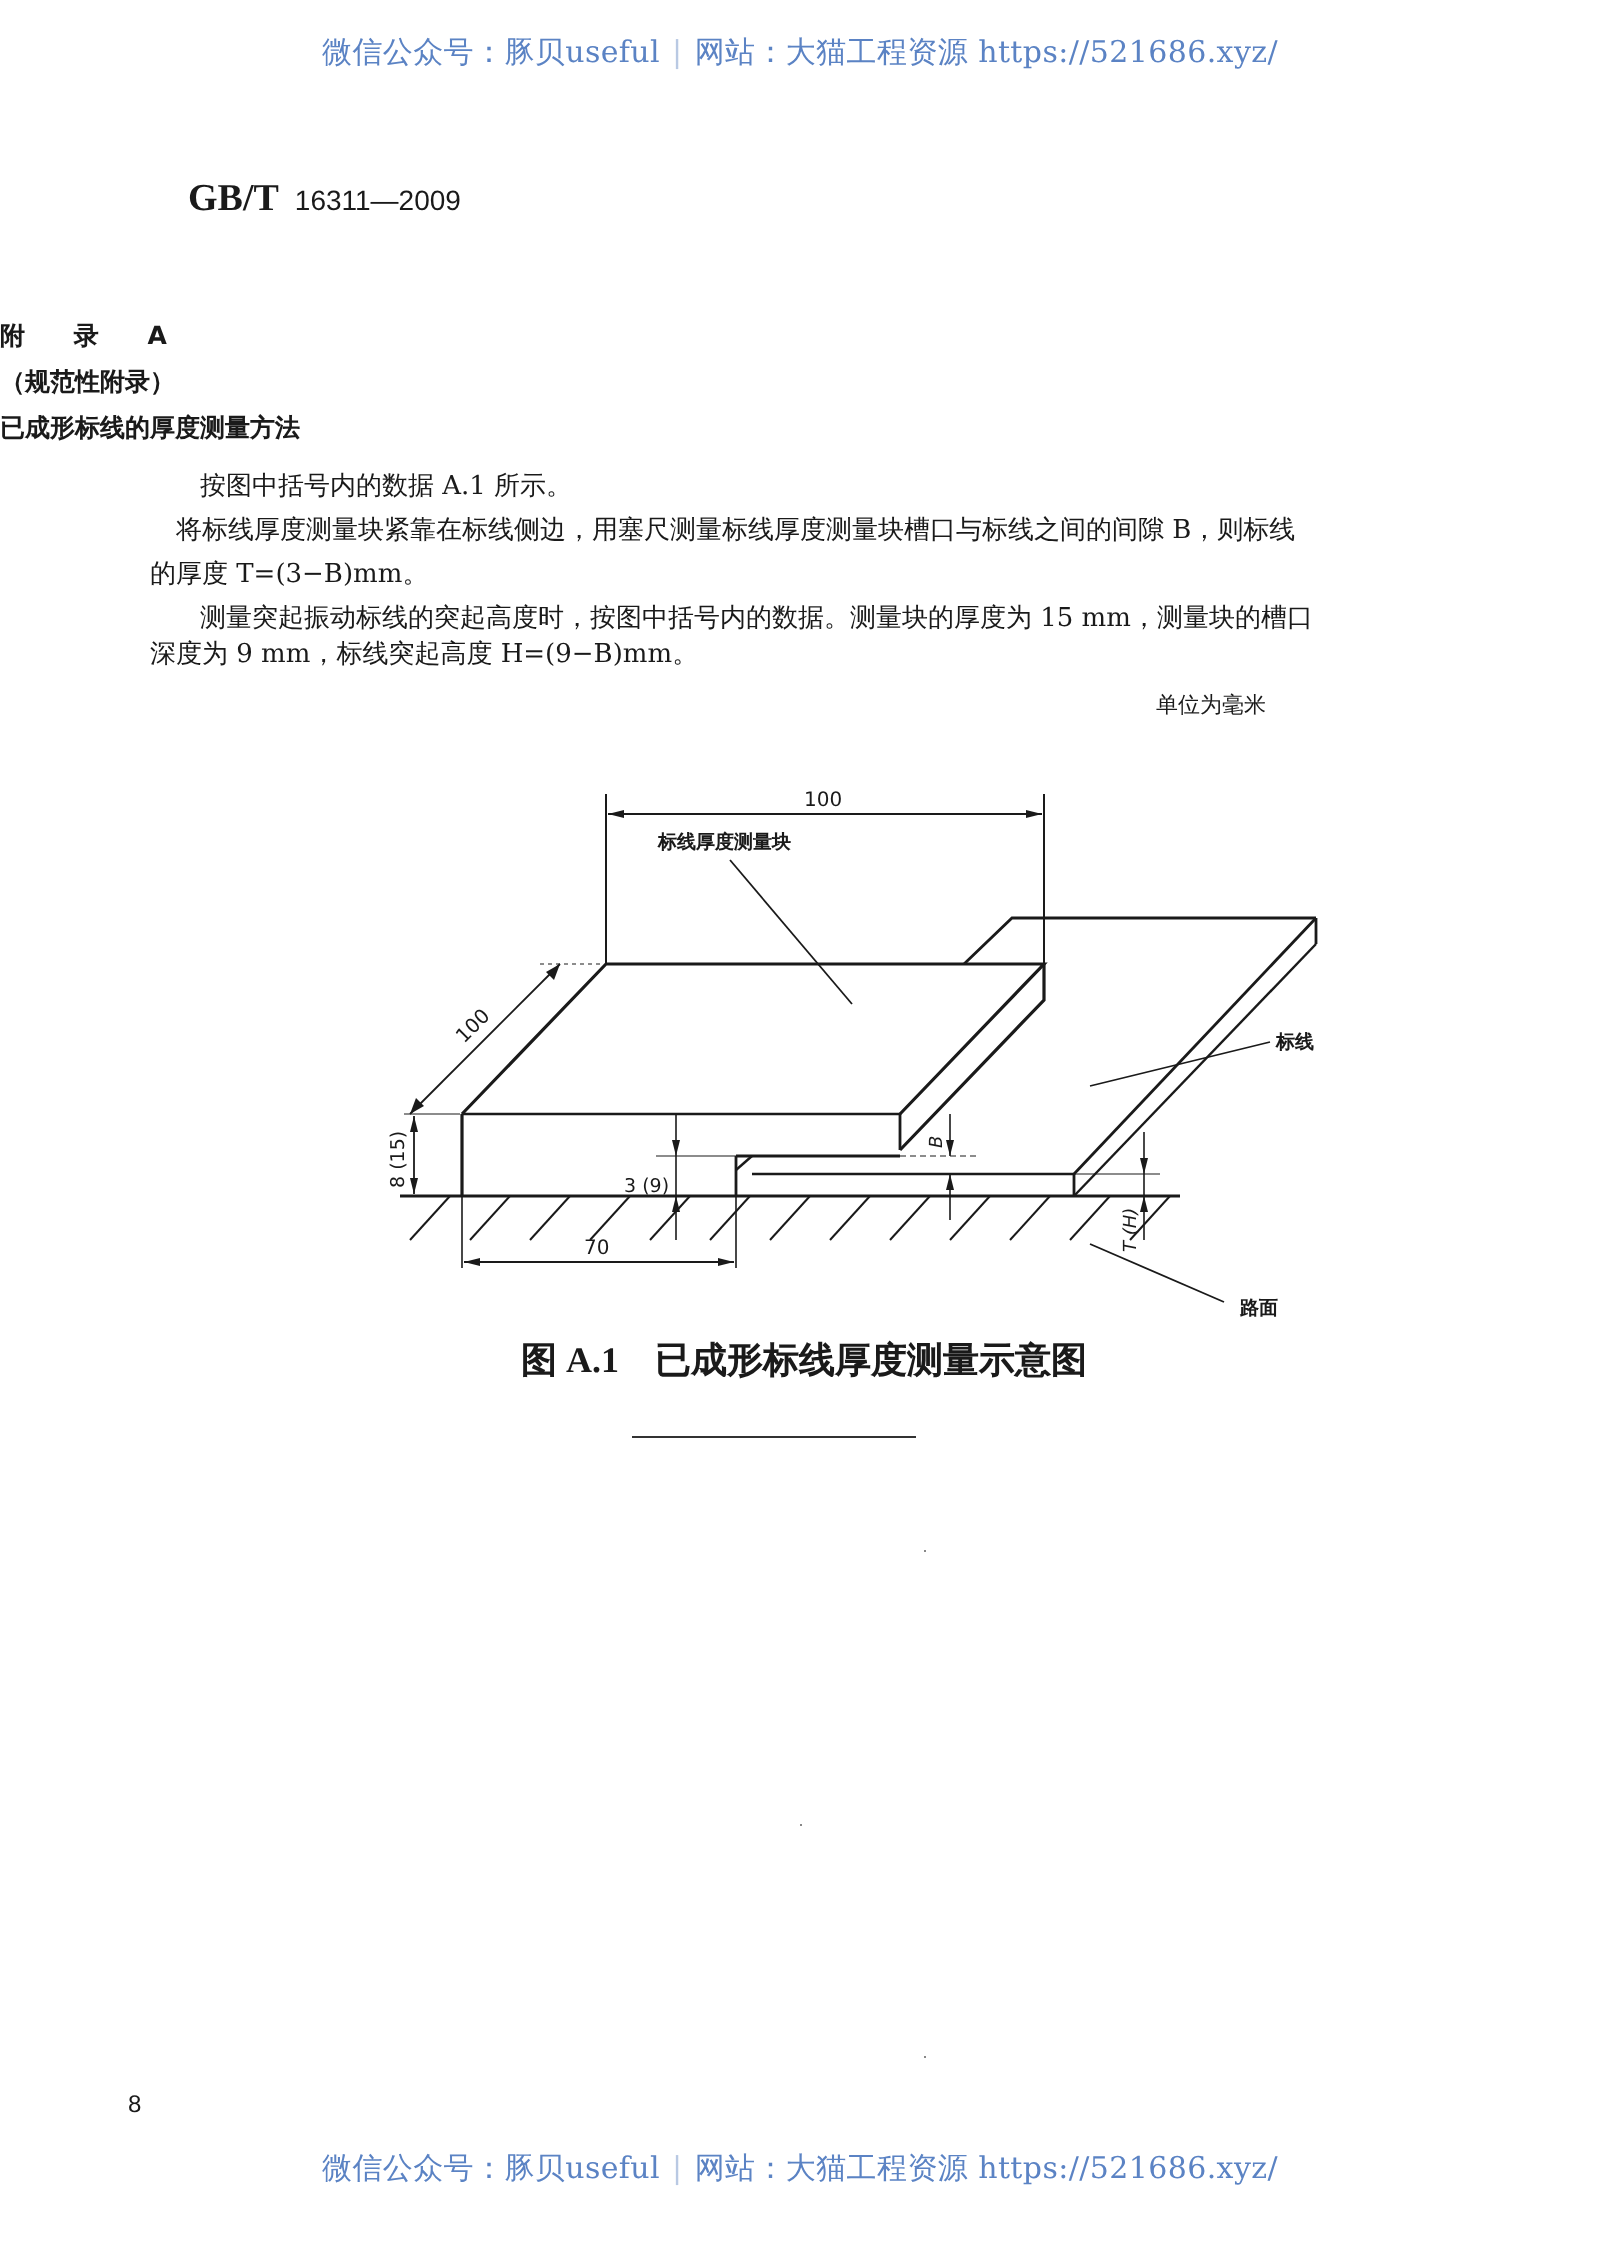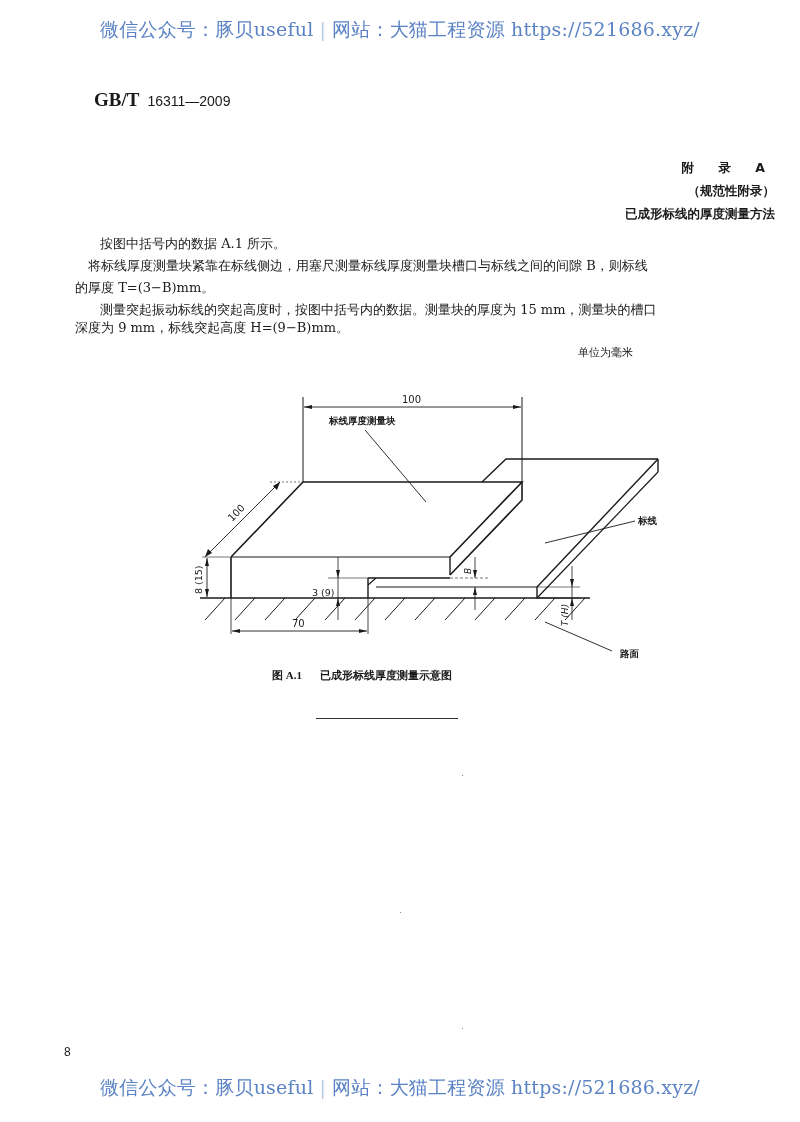--- a/index.html
+++ b/index.html
@@ -1,36 +1,36 @@
 <!DOCTYPE html>
 <html><head>
   <meta charset="utf-8">
   <style>
     html, body { margin: 0; padding: 0; background: #ffffff; }
     body { width: 800px; height: 1122px; position: relative; overflow: hidden; font-family: "DejaVu Serif", "Liberation Serif", serif; color: #1a1a1a; }
-    .watermark { position: absolute; left: 0; width: 800px; text-align: center; font-family: "DejaVu Serif", serif; font-size: 19px; color: #5b83c4; letter-spacing: 0.2px; }
+    .watermark { position: absolute; left: 0; width: 800px; text-align: center; font-family: "DejaVu Serif", serif; font-size: 15px; color: #5b83c4; letter-spacing: 0.2px; }
     .watermark .sep { color: #b9c9e3; margin: 0 6px; }
     .wm-top { top: 17px; }
     .wm-bottom { top: 1075px; }
     .std-no { position: absolute; left: 62px; top: 89px; font-size: 14px; }
     .std-no b { font-family: "Liberation Serif", serif; font-weight: bold; font-size: 19px; margin-right: 8px; margin-left: 32px; }
     .std-no span { font-family: "Liberation Sans", sans-serif; }
-    .title-block { position: absolute; left: 0; width: 775px; text-align: right; font-family: "DejaVu Sans", sans-serif; font-weight: bold; font-size: 12.5px; }
+    .title-block { position: absolute; left: 0; width: 775px; text-align: left; font-family: "DejaVu Sans", sans-serif; font-weight: bold; font-size: 12.5px; }
     .t1 { top: 160px; letter-spacing: 10px; }
     .t2 { top: 183px; }
     .t3 { top: 206px; }
     .para { position: absolute; left: 75px; width: 630px; font-size: 13px; line-height: 22px; font-family: "DejaVu Serif", serif; }
     .p1 { top: 233px; left: 100px; }
     .p2a { top: 255px; left: 88px; }
     .p2b { top: 277px; }
     .p3a { top: 299px; left: 100px; }
     .p3b { top: 317px; }
     .units { position: absolute; left: 578px; top: 345px; font-family: "DejaVu Sans", sans-serif; font-size: 11px; }
     .diagram { position: absolute; left: 0; top: 370px; width: 800px; height: 300px; padding-left: 40px; }
-    .fig-caption { position: absolute; left: 0; width: 724px; top: 668px; text-align: center; font-family: "DejaVu Sans", sans-serif; font-weight: bold; font-size: 11px; }
+    .fig-caption { position: absolute; left: 0; width: 724px; top: 668px; text-align: center; font-family: "DejaVu Sans", sans-serif; font-weight: bold; font-size: 18px; padding-left: 40px; }
     .fig-caption .num { margin-right: 18px; font-family: "Liberation Serif", serif; }
     .end-rule { position: absolute; left: 316px; top: 718px; width: 142px; height: 0; border-top: 1.2px solid #333; }
     .page-num { position: absolute; left: 64px; top: 1045px; font-size: 12px; font-family: "Liberation Sans", sans-serif; }
     .speck { position: absolute; width: 1px; height: 1px; background: #888; }
     svg text { font-family: "DejaVu Sans", sans-serif; }
   </style>
 </head>
 <body>
 
 <div class="watermark wm-top">

